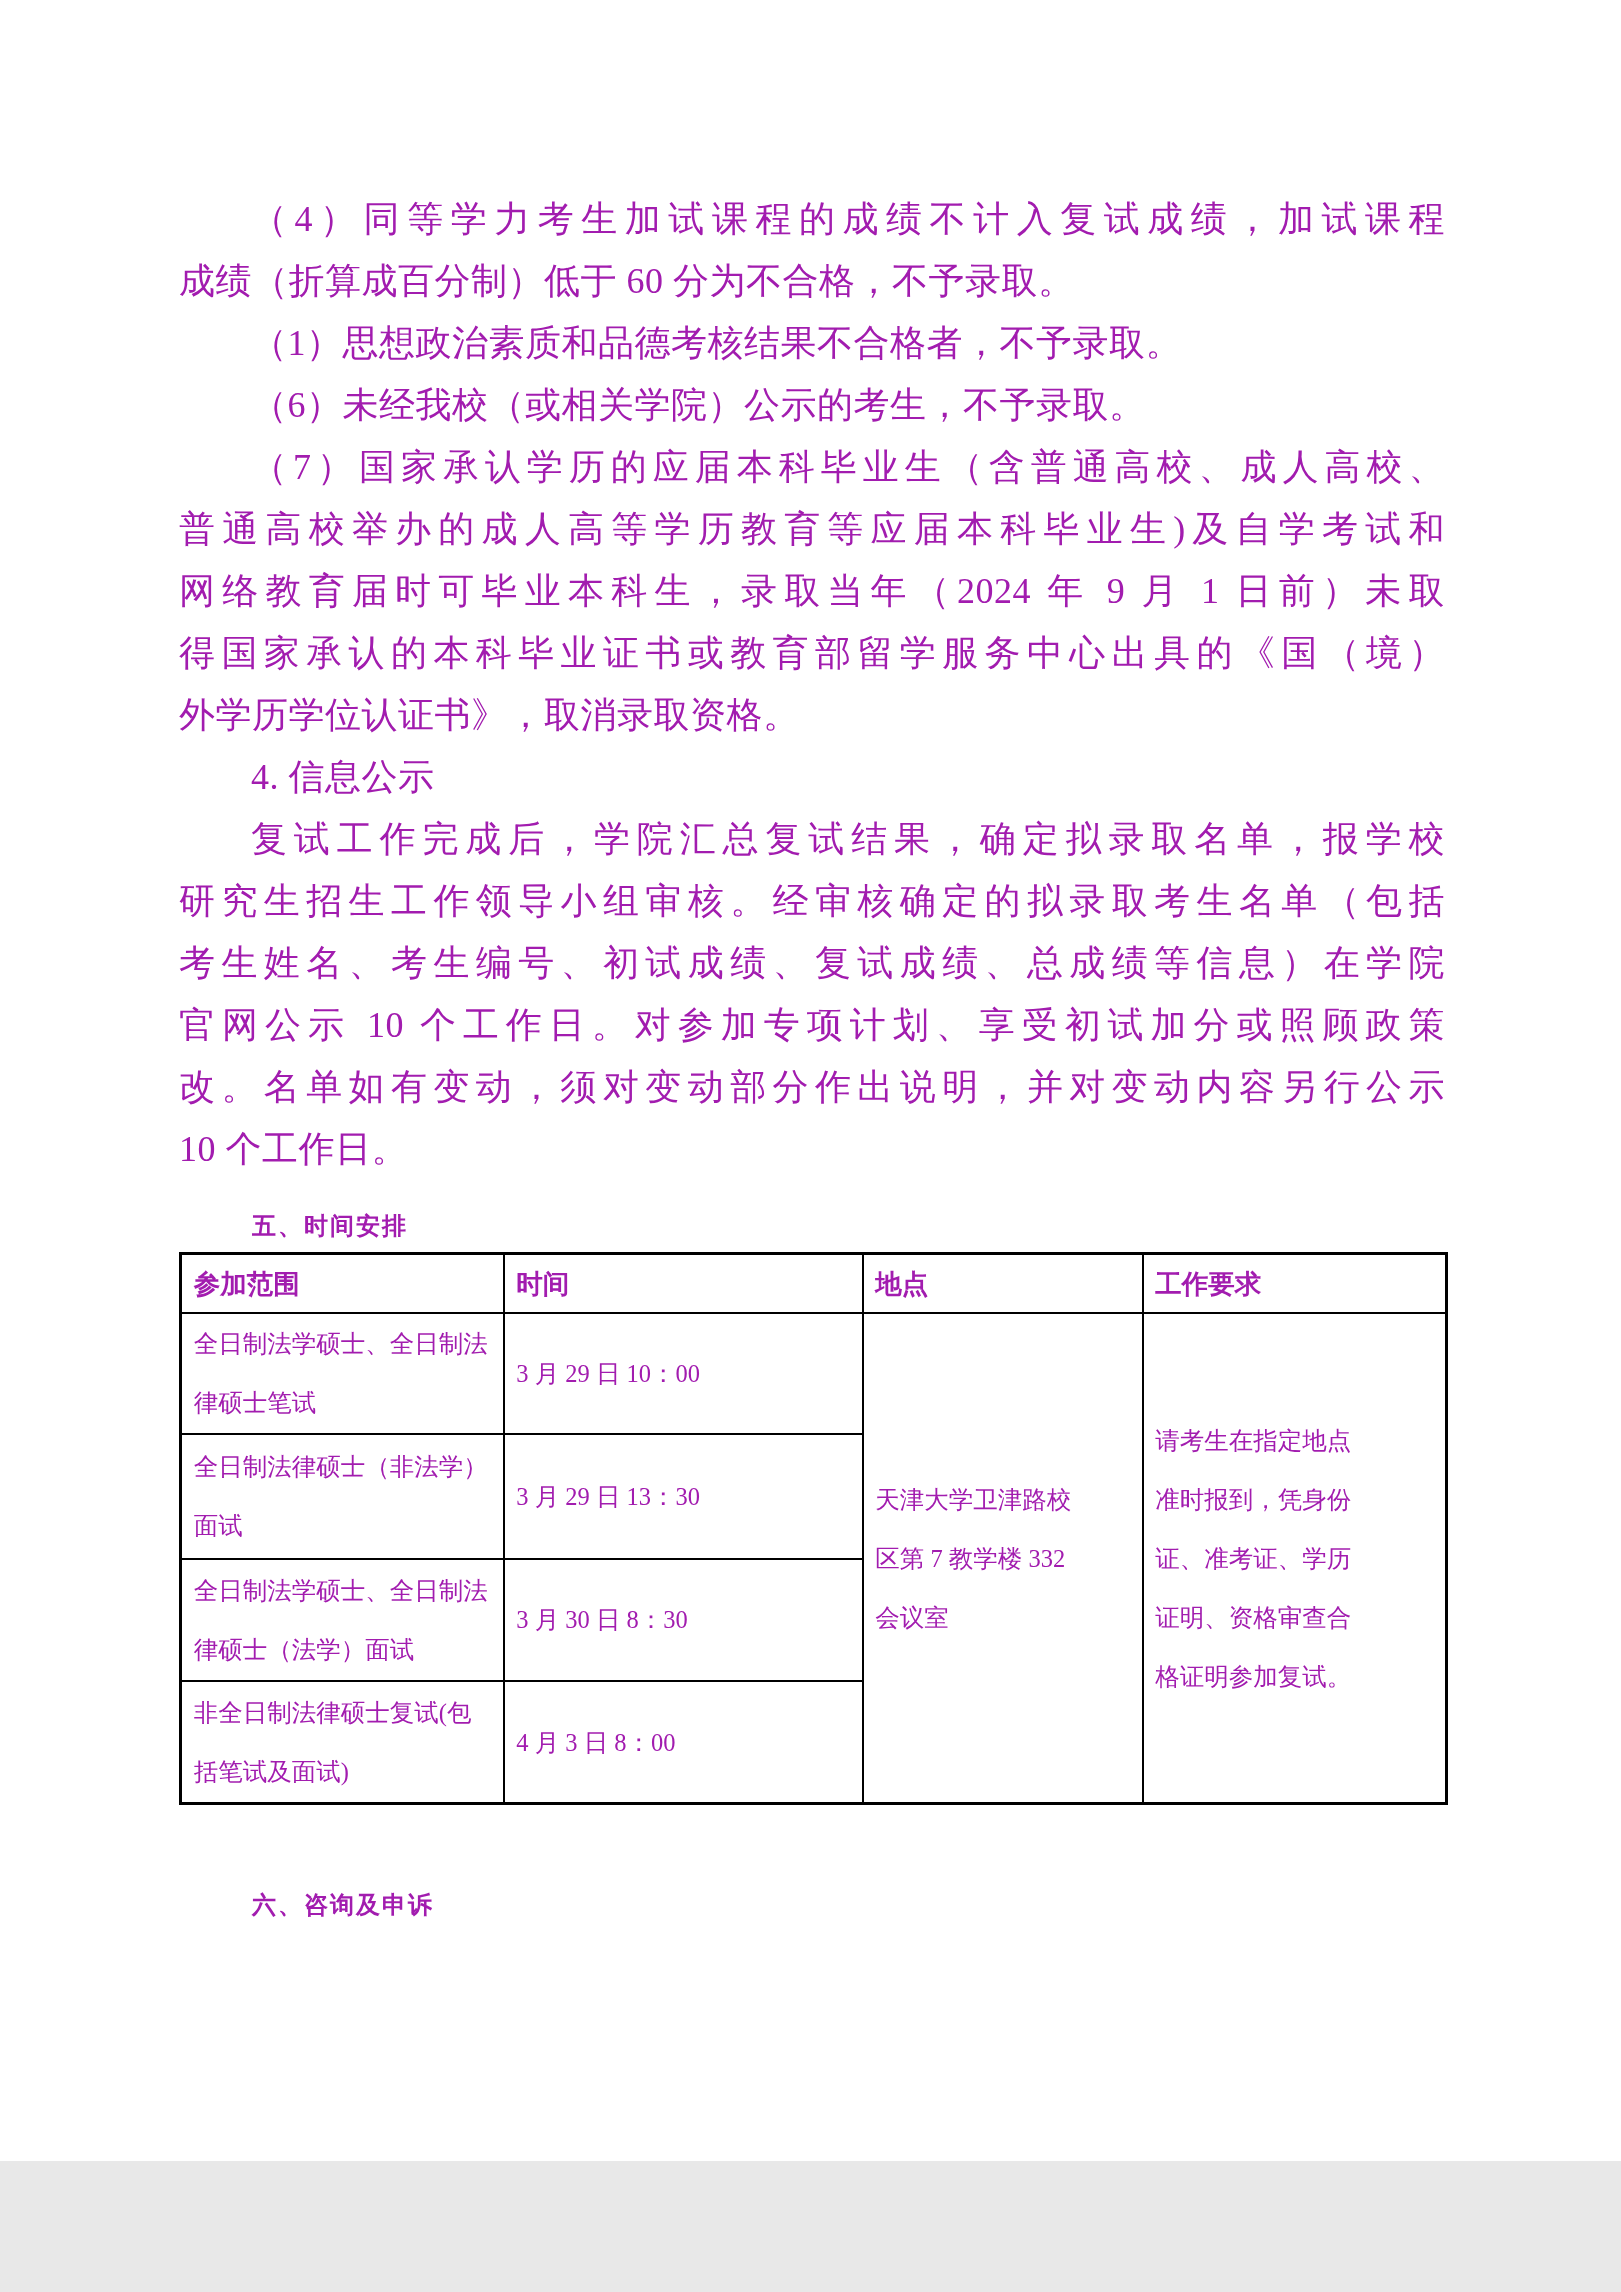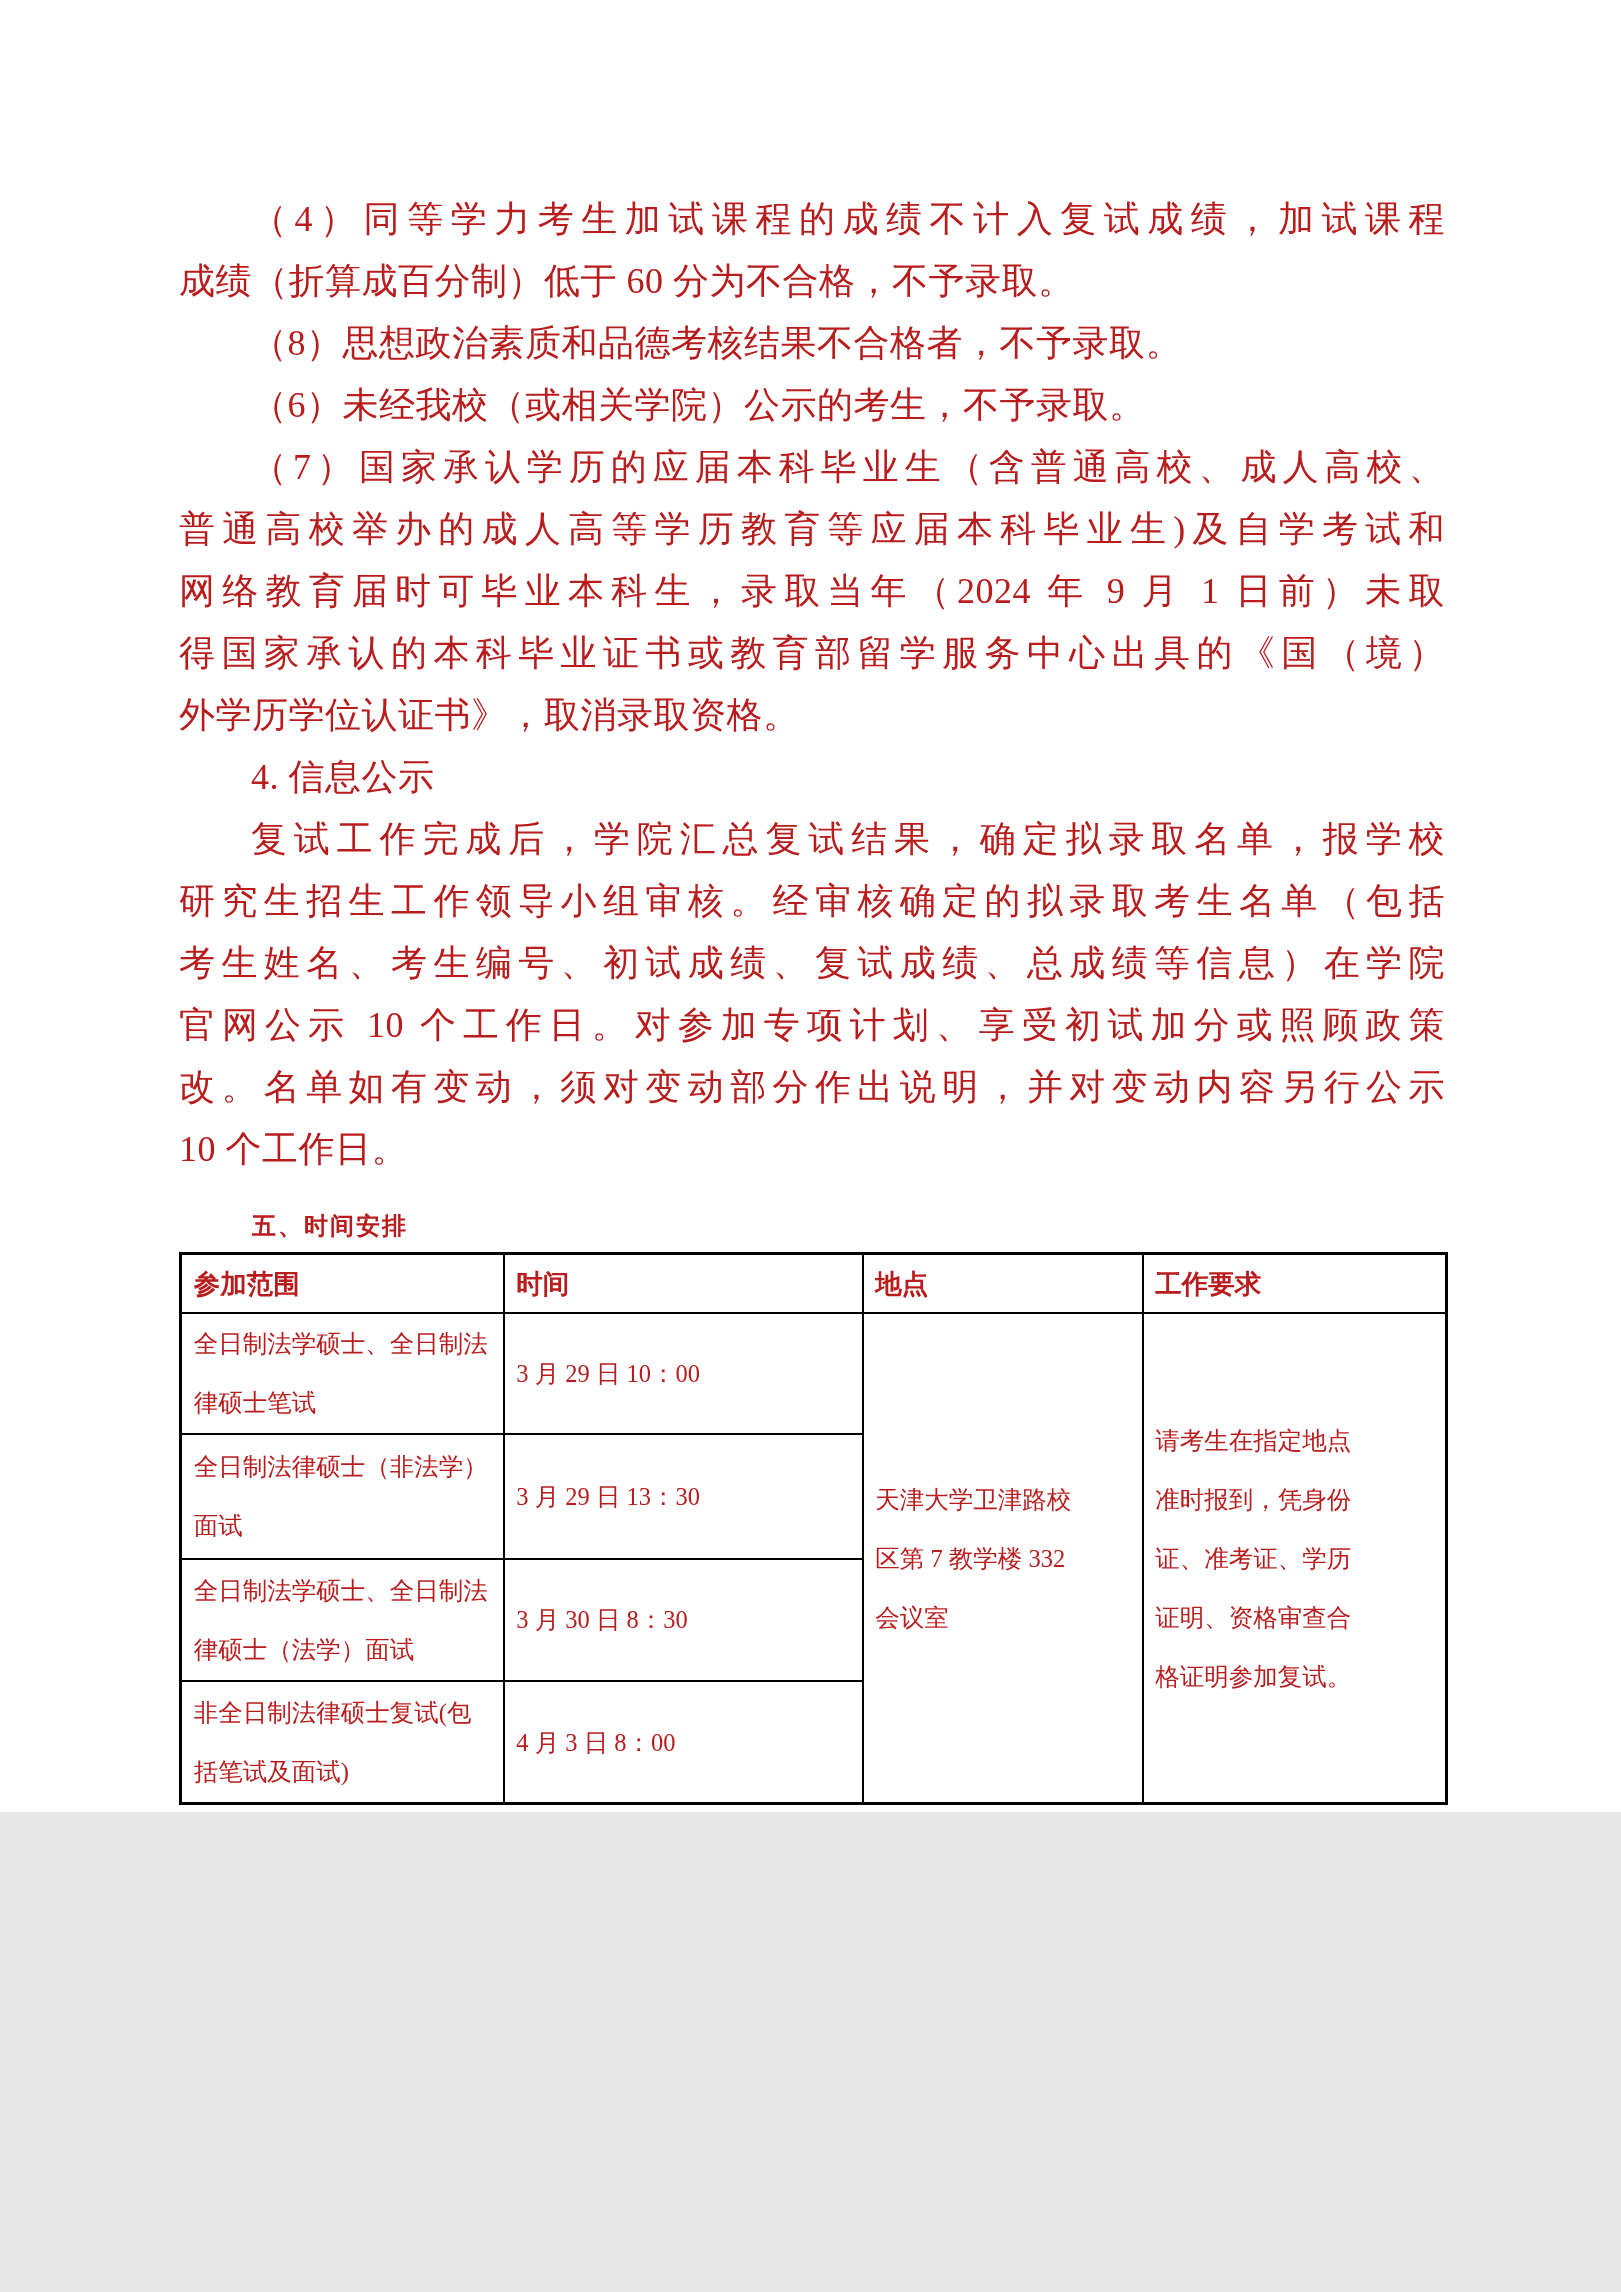--- a/index.html
+++ b/index.html
@@ -1,24 +1,24 @@
 <!DOCTYPE html>
 <html><head>
 <meta charset="utf-8">
 <style>
   html, body { margin: 0; padding: 0; background: #e8e8e8; }
   .page {
     position: relative;
     width: 1621px;
-    height: 1812px;
+    height: 2161px;
     background: #ffffff;
     margin: 0 auto;
     overflow: hidden;
     font-family: "Liberation Serif", "DejaVu Serif", serif;
-    color: #b91c1c;
+    color: #a21caf;
   }
   .content {
     position: absolute;
     left: 179px;
     top: 188px;
     width: 1266px;
   }
   
   .ln {
     font-size: 36px;
@@ -94,21 +94,21 @@
   }
 </style>
 </head>
 <body>
 
 <div class="page">
   <div class="content">
 
     <div class="ln ind fill">（4）同等学力考生加试课程的成绩不计入复试成绩，加试课程</div>
     <div class="ln">成绩（折算成百分制）低于 60 分为不合格，不予录取。</div>
-    <div class="ln ind">（8）思想政治素质和品德考核结果不合格者，不予录取。</div>
+    <div class="ln ind">（1）思想政治素质和品德考核结果不合格者，不予录取。</div>
     <div class="ln ind">（6）未经我校（或相关学院）公示的考生，不予录取。</div>
     <div class="ln ind fill">（7）国家承认学历的应届本科毕业生（含普通高校、成人高校、</div>
     <div class="ln fill">普通高校举办的成人高等学历教育等应届本科毕业生)及自学考试和</div>
     <div class="ln fill">网络教育届时可毕业本科生，录取当年（2024 年 9 月 1 日前）未取</div>
     <div class="ln fill">得国家承认的本科毕业证书或教育部留学服务中心出具的《国（境）</div>
     <div class="ln">外学历学位认证书》，取消录取资格。</div>
     <div class="ln ind">4. 信息公示</div>
     <div class="ln ind fill">复试工作完成后，学院汇总复试结果，确定拟录取名单，报学校</div>
     <div class="ln fill">研究生招生工作领导小组审核。经审核确定的拟录取考生名单（包括</div>
     <div class="ln fill">考生姓名、考生编号、初试成绩、复试成绩、总成绩等信息）在学院</div>

